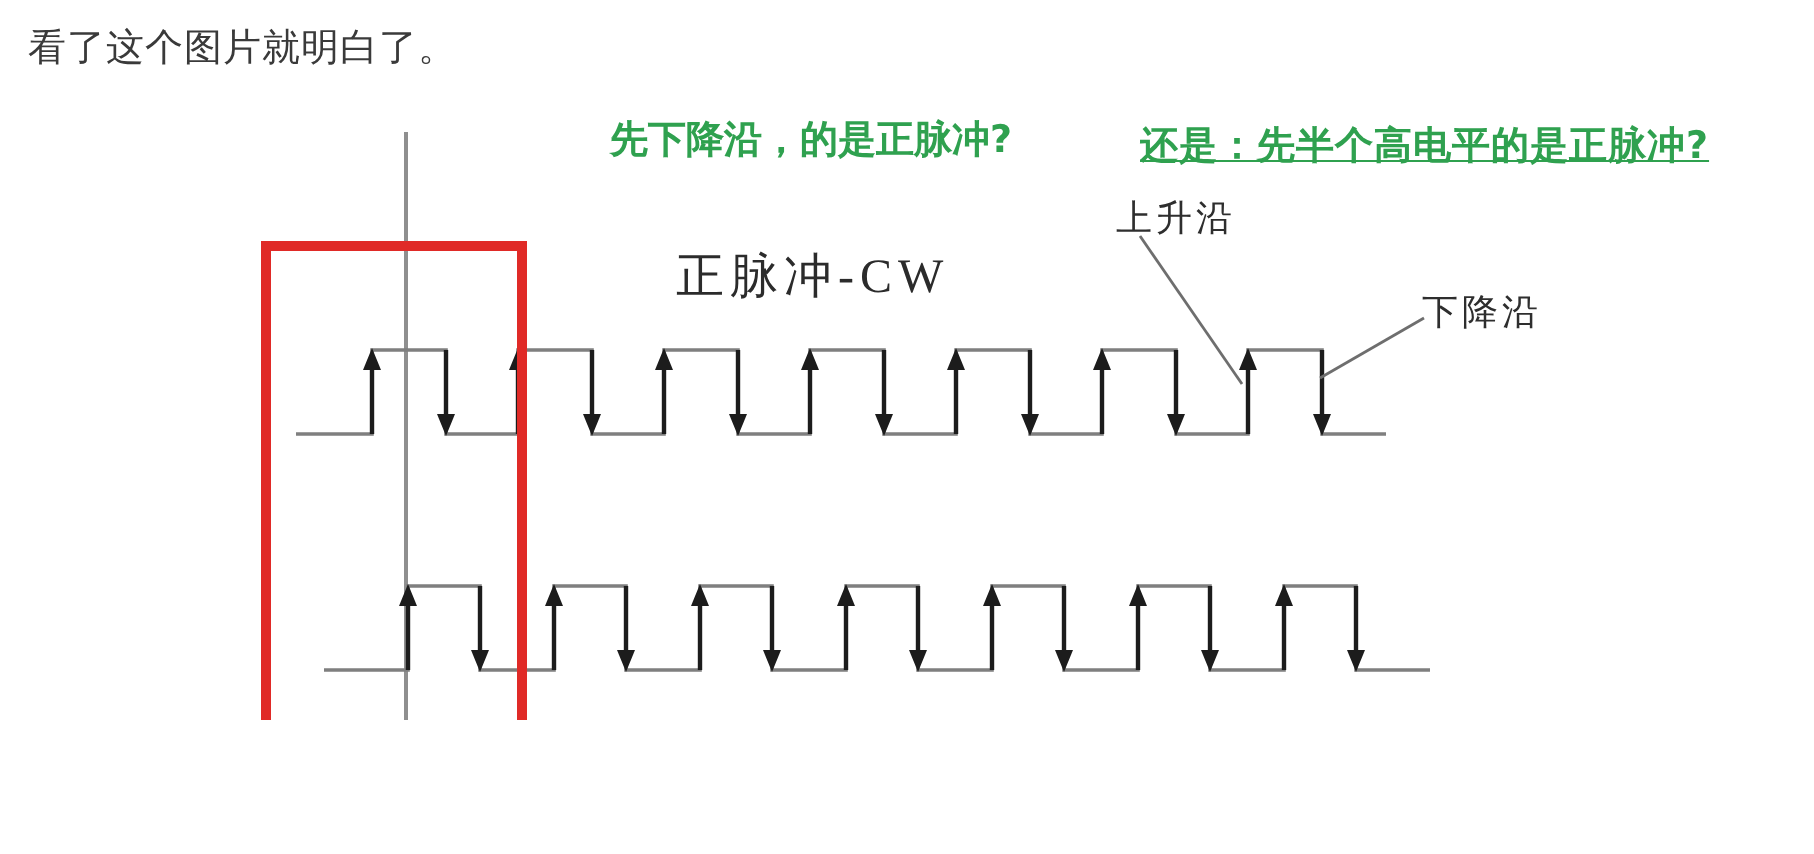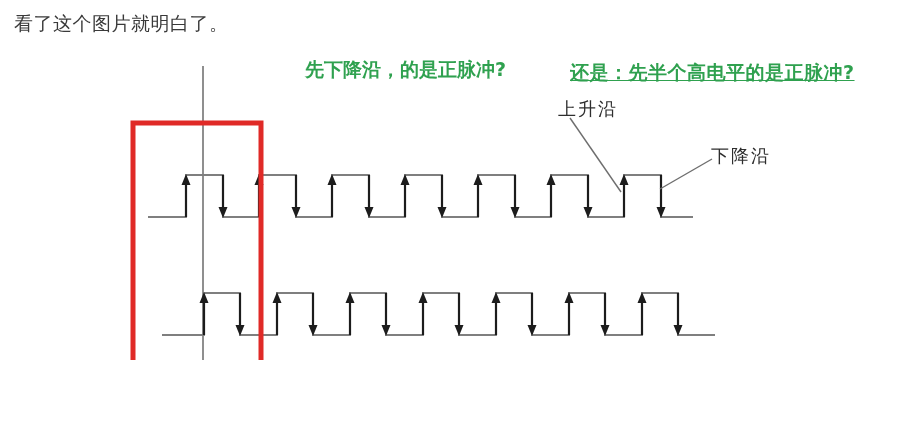--- a/index.html
+++ b/index.html
@@ -65,20 +65,21 @@
   <div class="caption" style="color: rgb(58, 58, 58);">看了这个图片就明白了。</div>
 
   <div class="q q1" style="color: rgb(47, 161, 79);">先下降沿，的是正脉冲?</div>
 
   <div class="q q2" style="color: rgb(47, 161, 79);">还是：先半个高电平的是正脉冲?</div>
 
   <div class="edge-label rising">上升沿</div>
 
   <div class="edge-label falling">下降沿</div>
 
+  <div class="wave-title cw">正脉冲-CW</div>
 
 
   <svg id="diagram-svg" width="907" height="427" viewBox="0 0 907 427">
       <line x1="203" y1="66" x2="203" y2="424" stroke="#8f8f8f" stroke-width="2"></line>
       <polyline points="148,217 186,217 186,175 223,175 223,217 259,217 259,175 296,175 296,217 332,217 332,175 369,175 369,217 405,217 405,175 442,175 442,217 478,217 478,175 515,175 515,217 551,217 551,175 588,175 588,217 624,217 624,175 661,175 661,217 693,217" fill="none" stroke="#7f7f7f" stroke-width="1.8"></polyline>
       <line x1="186" y1="217" x2="186" y2="181" stroke="#1c1c1c" stroke-width="2.2"></line>
       <polygon points="186,174 181.5,185 190.5,185" fill="#1c1c1c"></polygon>
       <line x1="223" y1="175" x2="223" y2="211" stroke="#1c1c1c" stroke-width="2.2"></line>
       <polygon points="223,218 218.5,207 227.5,207" fill="#1c1c1c"></polygon>
       <line x1="259" y1="217" x2="259" y2="181" stroke="#1c1c1c" stroke-width="2.2"></line>

